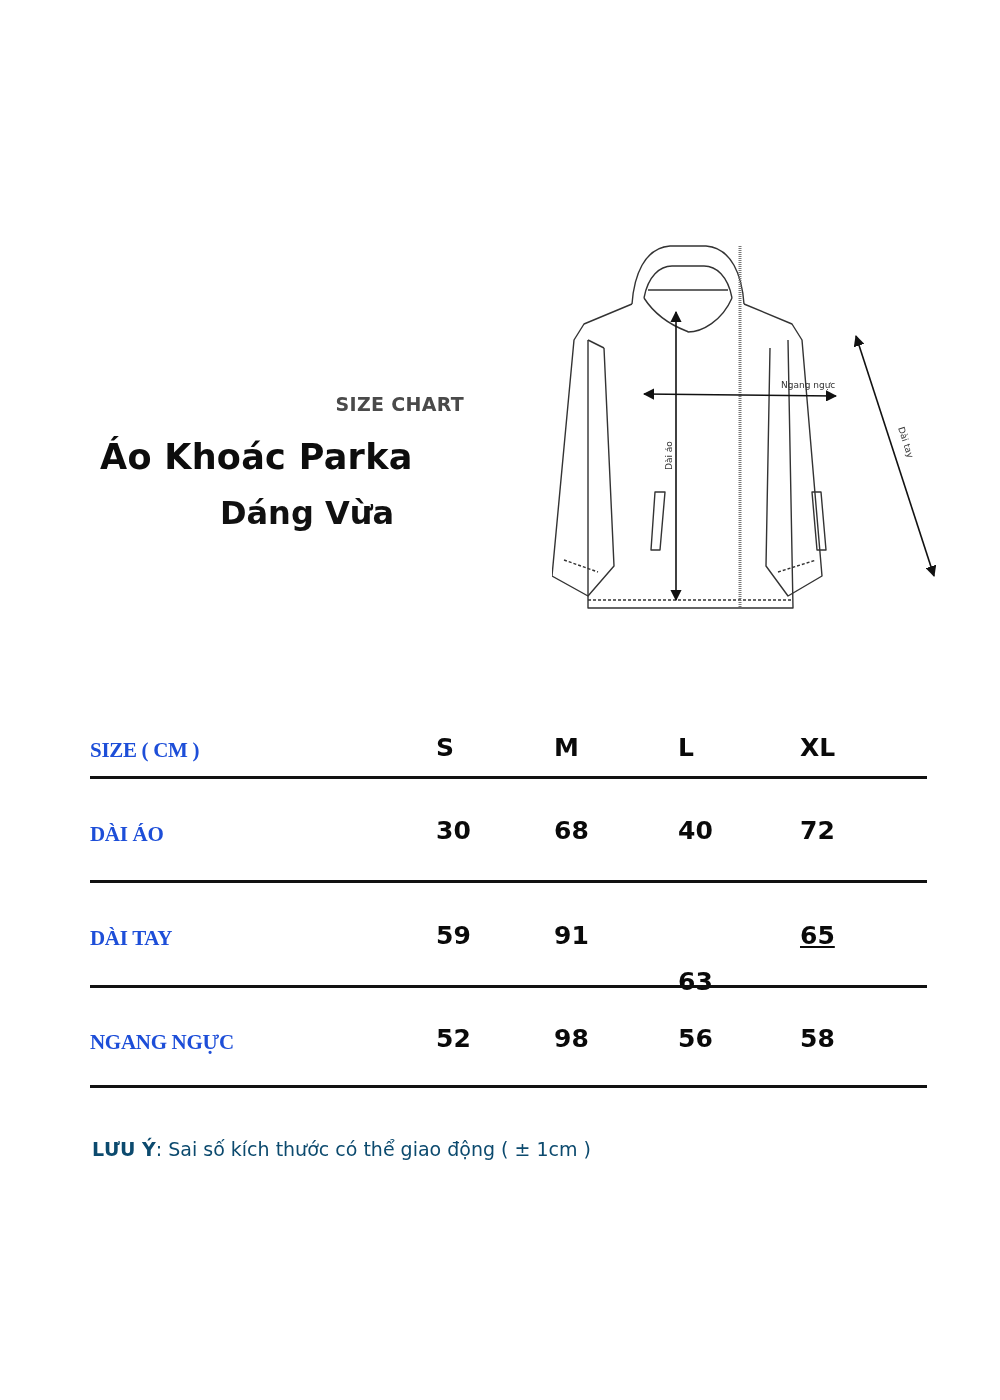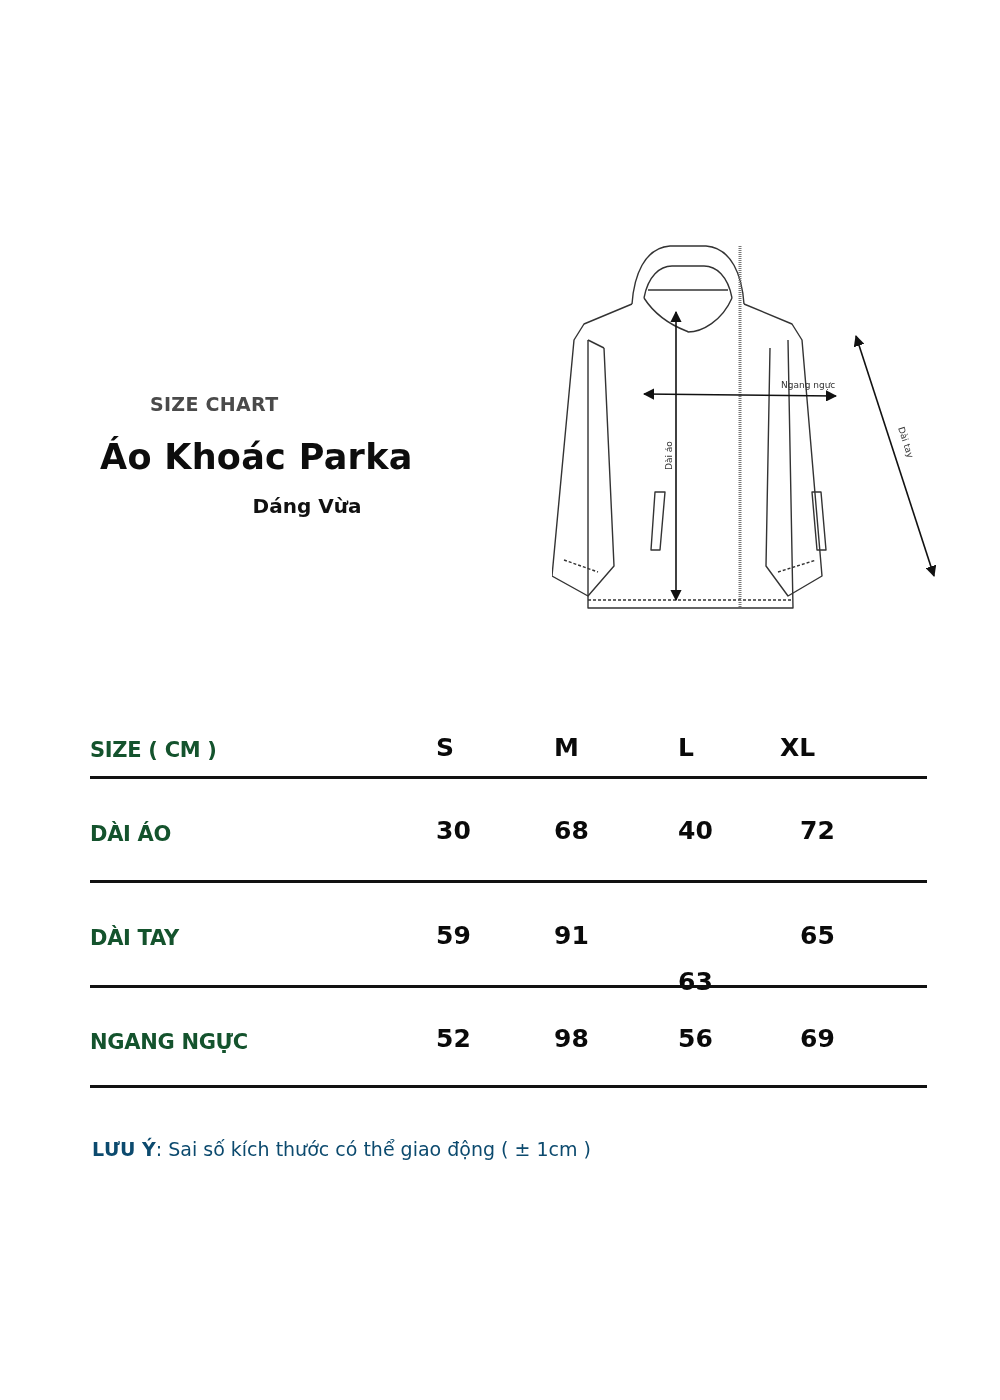--- a/index.html
+++ b/index.html
@@ -1,27 +1,27 @@
 <!DOCTYPE html>
 <html><head>
 <meta charset="utf-8">
 <style>
   html, body { margin:0; padding:0; background:#ffffff; }
   body { width:1000px; height:1400px; position:relative; overflow:hidden;
          font-family:"DejaVu Sans", sans-serif; color:#111; }
   .abs { position:absolute; }
-  .kicker { left:150px; top:393px; width:314px; text-align:left;
+  .kicker { left:150px; top:393px; width:314px; text-align:right;
             font-size:19px; font-weight:bold; color:#4a4a4a; letter-spacing:0.3px; }
   .title { left:100px; top:437px; width:414px; 
            font-size:35px; font-weight:bold; color:#0d0d0d; letter-spacing:0.3px; }
   .subtitle { left:150px; top:494px; width:314px; text-align:center;
-              font-size:20px; font-weight:bold; color:#111; }
+              font-size:32px; font-weight:bold; color:#111; }
   .diagram { left:552px; top:236px; width:396px; height:374px; }
 
-  .row-label { left:90px; font-size:21px; font-weight:bold; color:#14532d; letter-spacing:-0.3px; }
+  .row-label { left:90px; font-size:21px; font-weight:bold; color:#1d4ed8; letter-spacing:-0.3px;font-family:Liberation Serif, serif; }
   .cell { font-size:25px; font-weight:bold; color:#0a0a0a; }
   .rule { left:90px; width:837px; height:3px; background:#111; }
 
   .note { left:92px; top:1138px; font-size:19px; color:#0c4a6e; font-family:"DejaVu Sans", sans-serif; }
   .note b { font-weight:bold; }
 </style>
 </head>
 <body>
 
 <div class="abs kicker">SIZE CHART</div>
@@ -65,39 +65,39 @@
     <text x="229" y="152" font-size="9" fill="#333" font-family="DejaVu Sans, sans-serif">Ngang ngực</text>
     <text x="0" y="0" font-size="9" fill="#333" font-family="DejaVu Sans, sans-serif" transform="translate(120,234) rotate(-90)">Dài áo</text>
     <text x="0" y="0" font-size="9" fill="#333" font-family="DejaVu Sans, sans-serif" transform="translate(346,192) rotate(72)">Dài tay</text>
   </svg>
 </div>
 
 <div class="abs row-label" style="top:738px;">SIZE ( CM )</div>
 <div class="abs cell" style="left:436px; top:733px;">S</div>
 <div class="abs cell" style="left:554px; top:733px;">M</div>
 <div class="abs cell" style="left:678px; top:733px;">L</div>
-<div class="abs cell" style="left:780px; top:733px;">XL</div>
+<div class="abs cell" style="left:800px; top:733px;">XL</div>
 <div class="abs rule" style="top:776px;"></div>
 
 <div class="abs row-label" style="top:822px;">DÀI ÁO</div>
 <div class="abs cell" style="left:436px; top:816px;">30</div>
 <div class="abs cell" style="left:554px; top:816px;">68</div>
 <div class="abs cell" style="left:678px; top:816px;">40</div>
 <div class="abs cell" style="left:800px; top:816px;">72</div>
 <div class="abs rule" style="top:880px;"></div>
 
 <div class="abs row-label" style="top:926px;">DÀI TAY</div>
 <div class="abs cell" style="left:436px; top:921px;">59</div>
 <div class="abs cell" style="left:554px; top:921px;">91</div>
 <div class="abs cell" style="left:678px; top:967px;">63</div>
-<div class="abs cell" style="left:800px; top:921px;">65</div>
+<div class="abs cell" style="left:800px; top:921px;text-decoration:underline;">65</div>
 <div class="abs rule" style="top:985px;"></div>
 
 <div class="abs row-label" style="top:1030px;">NGANG NGỰC</div>
 <div class="abs cell" style="left:436px; top:1024px;">52</div>
 <div class="abs cell" style="left:554px; top:1024px;">98</div>
 <div class="abs cell" style="left:678px; top:1024px;">56</div>
-<div class="abs cell" style="left:800px; top:1024px;">69</div>
+<div class="abs cell" style="left:800px; top:1024px;">58</div>
 <div class="abs rule" style="top:1085px;"></div>
 
 <div class="abs note">
   <b>LƯU Ý</b><span>: Sai số kích thước có thể giao động ( ± 1cm )</span>
 </div>
 
 </body></html>

